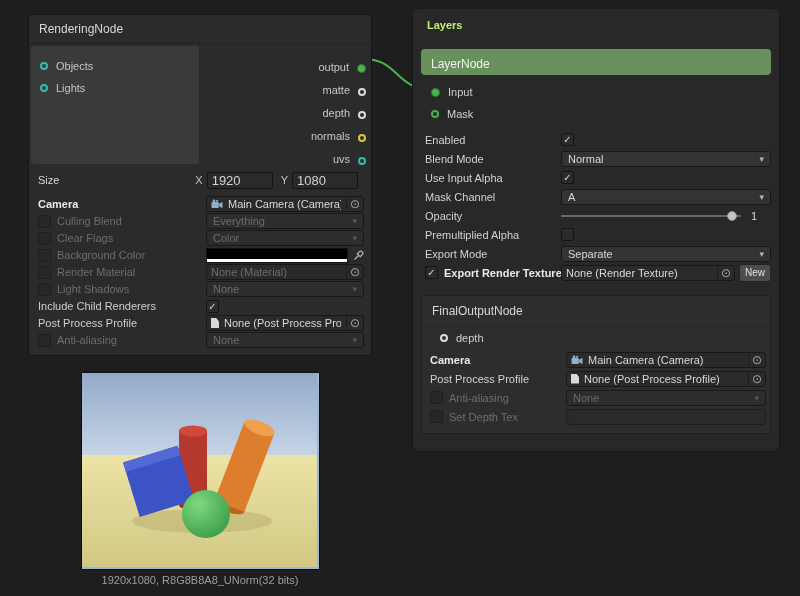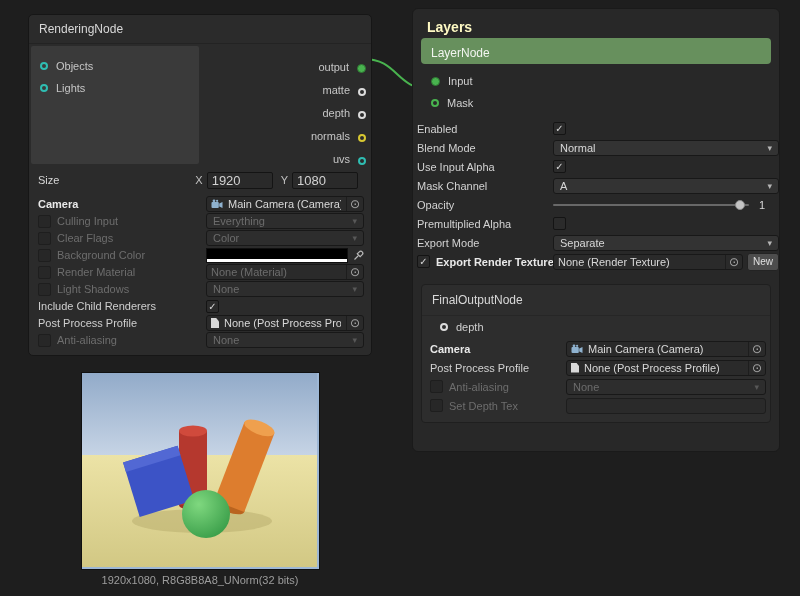--- a/index.html
+++ b/index.html
@@ -57,25 +57,25 @@
   .handle{position:absolute;top:3px;right:4px;width:10px;height:10px;background:#c4c4c4;border-radius:50%;border:1px solid #8a8a8a;box-sizing:border-box;}
   .slider-val{width:20px;color:#d8d8d8;}
   .btn{height:16px;background:#4d4d4d;border:1px solid #232323;border-radius:3px;color:#e0e0e0;font-size:10px;padding:0 5px;margin-left:4px;display:flex;align-items:center;flex:0 0 auto;}
   
   #rendering-group{position:absolute;left:28px;top:14px;width:344px;}
   #rendering-node{position:relative;width:344px;}
   .preview{margin:16px auto 0;width:237px;height:196px;background:#9db7d5;border:1px solid #101010;}
   .caption{margin-top:4px;text-align:center;color:#9d9d9d;}
   
   #layers-panel{position:absolute;left:412px;top:8px;width:368px;height:444px;background:#282828;border:1px solid #1a1a1a;border-radius:6px;box-sizing:border-box;}
-  .panel-title{padding:10px 14px 3px;font-size:14px;font-weight:bold;color:#fef9c3;}
+  .panel-title{padding:10px 14px 18px;font-size:11px;font-weight:bold;color:#bef264;}
   .layer-header{margin:0 8px;height:26px;background:#67905d;border-radius:4px;line-height:30px;padding:0 10px;color:#f2f5f0;font-size:12px;}
   .l-ports{padding:6px 0 4px;}
   .l-port-row{display:flex;align-items:center;gap:8px;height:22px;padding-left:18px;color:#d0d0d0;}
-  .l-row{display:flex;align-items:center;height:17px;margin:2px 0;}
+  .l-row{display:flex;align-items:center;height:17px;margin:2px 8px;}
   .l-label{flex:0 0 140px;display:flex;align-items:center;gap:6px;white-space:nowrap;overflow:hidden;color:#d2d2d2;padding-left:4px;box-sizing:border-box;}
   .l-label.disabled{color:#6d6d6d;}
   .l-value{flex:1;display:flex;align-items:center;min-width:0;}
   .subnode{margin:14px 8px 0;background:#2d2d2d;border:1px solid #1f1f1f;border-radius:4px;padding-bottom:6px;}
   .subnode-title{height:30px;line-height:30px;padding:0 10px;font-size:12px;color:#d8d8d8;border-bottom:1px solid #262626;}
   .subnode .l-row{margin:2px 4px;}
   .empty-field{flex:1;height:16px;background:#2a2a2a;border:1px solid #1d1d1d;border-radius:3px;box-sizing:border-box;}
   #wire{position:absolute;left:0;top:0;pointer-events:none;}
 </style>
 </head>
@@ -148,21 +148,21 @@
               </svg>
             <span class="txt">Main Camera (Camera)</span>
             <span class="picker">⊙</span>
           </div>
         </div>
       </div>
 
       <div class="prop-row">
         <div class="plabel disabled">
           <span class="cb dim"></span>
-          <span>Culling Input</span>
+          <span>Culling Blend</span>
         </div>
         <div class="pvalue">
           <div class="dd disabled">
             <span class="txt">Everything</span>
             <span class="arr">▾</span>
           </div>
         </div>
       </div>
 
       <div class="prop-row">

